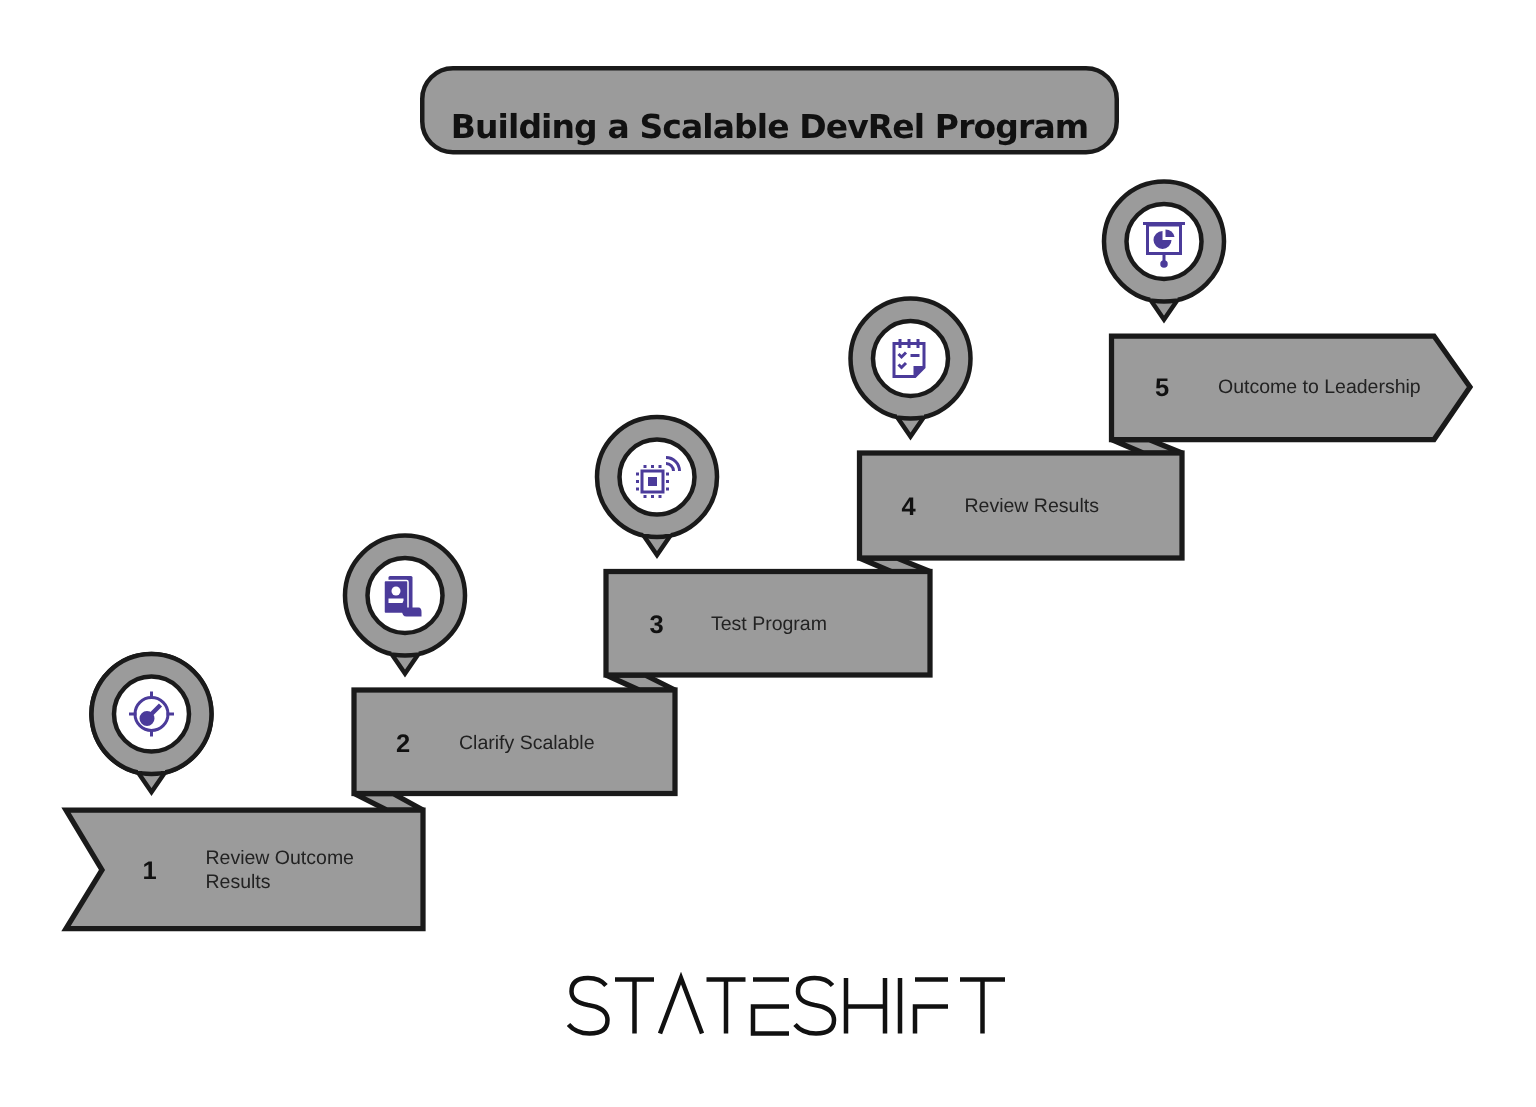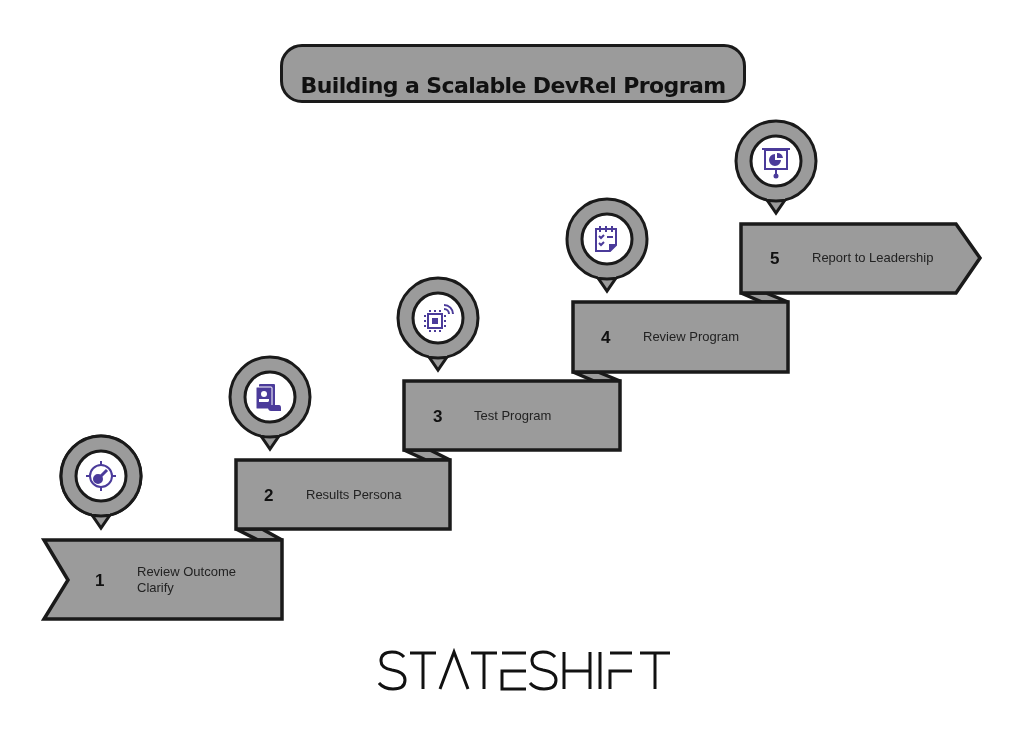--- a/index.html
+++ b/index.html
@@ -128,34 +128,34 @@
     <line x1="776" y1="169" x2="776" y2="175"></line>
     <circle cx="776" cy="176" r="1.5" fill="#4b3b9a"></circle>
     <path d="M775,154 a6,6 0 1 0 6,6 l-6,0 Z" fill="#4b3b9a" stroke="none"></path>
     <path d="M777,153 a6,6 0 0 1 6,5 l-6,0 Z" fill="#4b3b9a" stroke="none"></path>
   </g>
 </svg>
 
 <div class="step-num" style="left:95px; top:571px;">1</div>
 <div class="step-label" style="left:137px; top:564px;">
   <div>Review Outcome</div>
-  <div>Clarify</div>
+  <div>Results</div>
 </div>
 
 <div class="step-num" style="left:264px; top:486px;">2</div>
-<div class="step-label" style="left:306px; top:487px;">Results Persona</div>
+<div class="step-label" style="left:306px; top:487px;">Clarify Scalable</div>
 
 <div class="step-num" style="left:433px; top:407px;">3</div>
 <div class="step-label" style="left:474px; top:408px;">Test Program</div>
 
 <div class="step-num" style="left:601px; top:328px;">4</div>
-<div class="step-label" style="left:643px; top:329px;">Review Program</div>
+<div class="step-label" style="left:643px; top:329px;">Review Results</div>
 
 <div class="step-num" style="left:770px; top:249px;">5</div>
-<div class="step-label" style="left:812px; top:250px;">Report to Leadership</div>
+<div class="step-label" style="left:812px; top:250px;">Outcome to Leadership</div>
 
 <svg class="logo" viewBox="0 0 295 44" aria-label="STATESHIFT">
   <title>STATESHIFT</title>
   <g fill="none" stroke="#111" stroke-width="3" stroke-linecap="butt">
 
     <path d="M26,9 q-4,-5 -12,-5 q-11,0 -11,9 q0,7 11,9 q13,2 13,10 q0,9 -12,9 q-9,0 -14,-6"></path>
 
     <line x1="32" y1="5" x2="58" y2="5"></line>
       <line x1="45" y1="5" x2="45" y2="41"></line>
 

